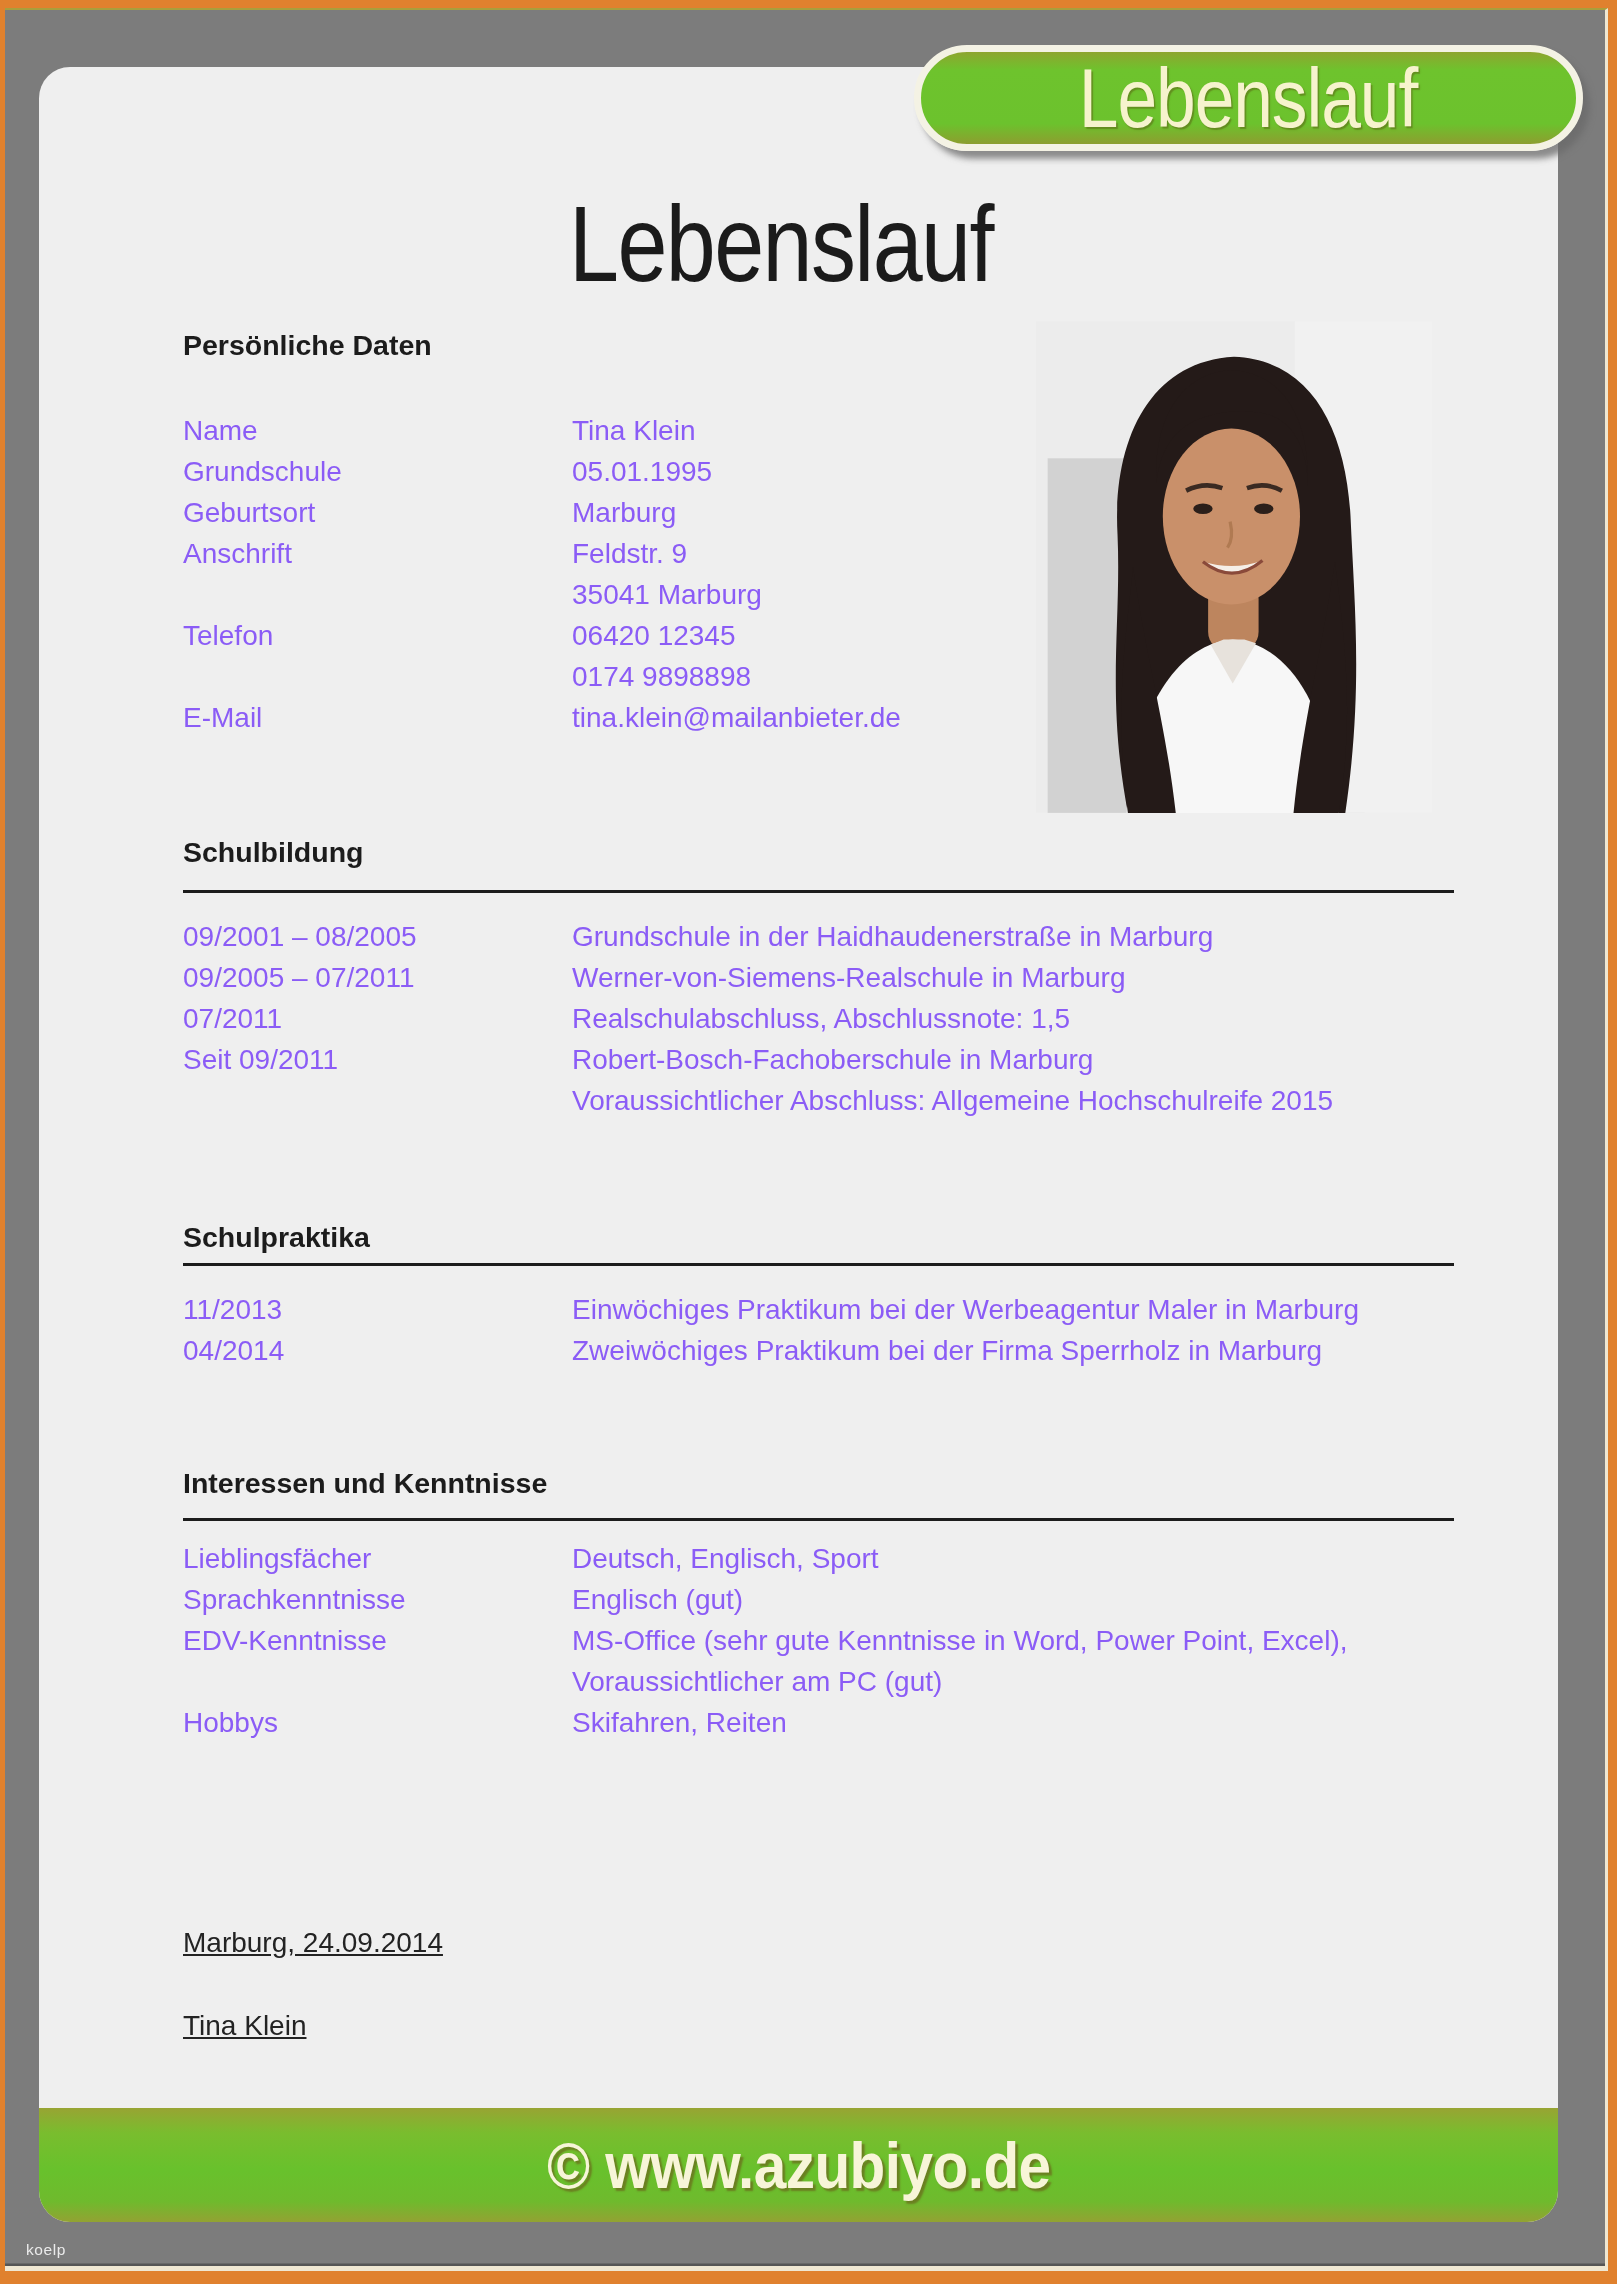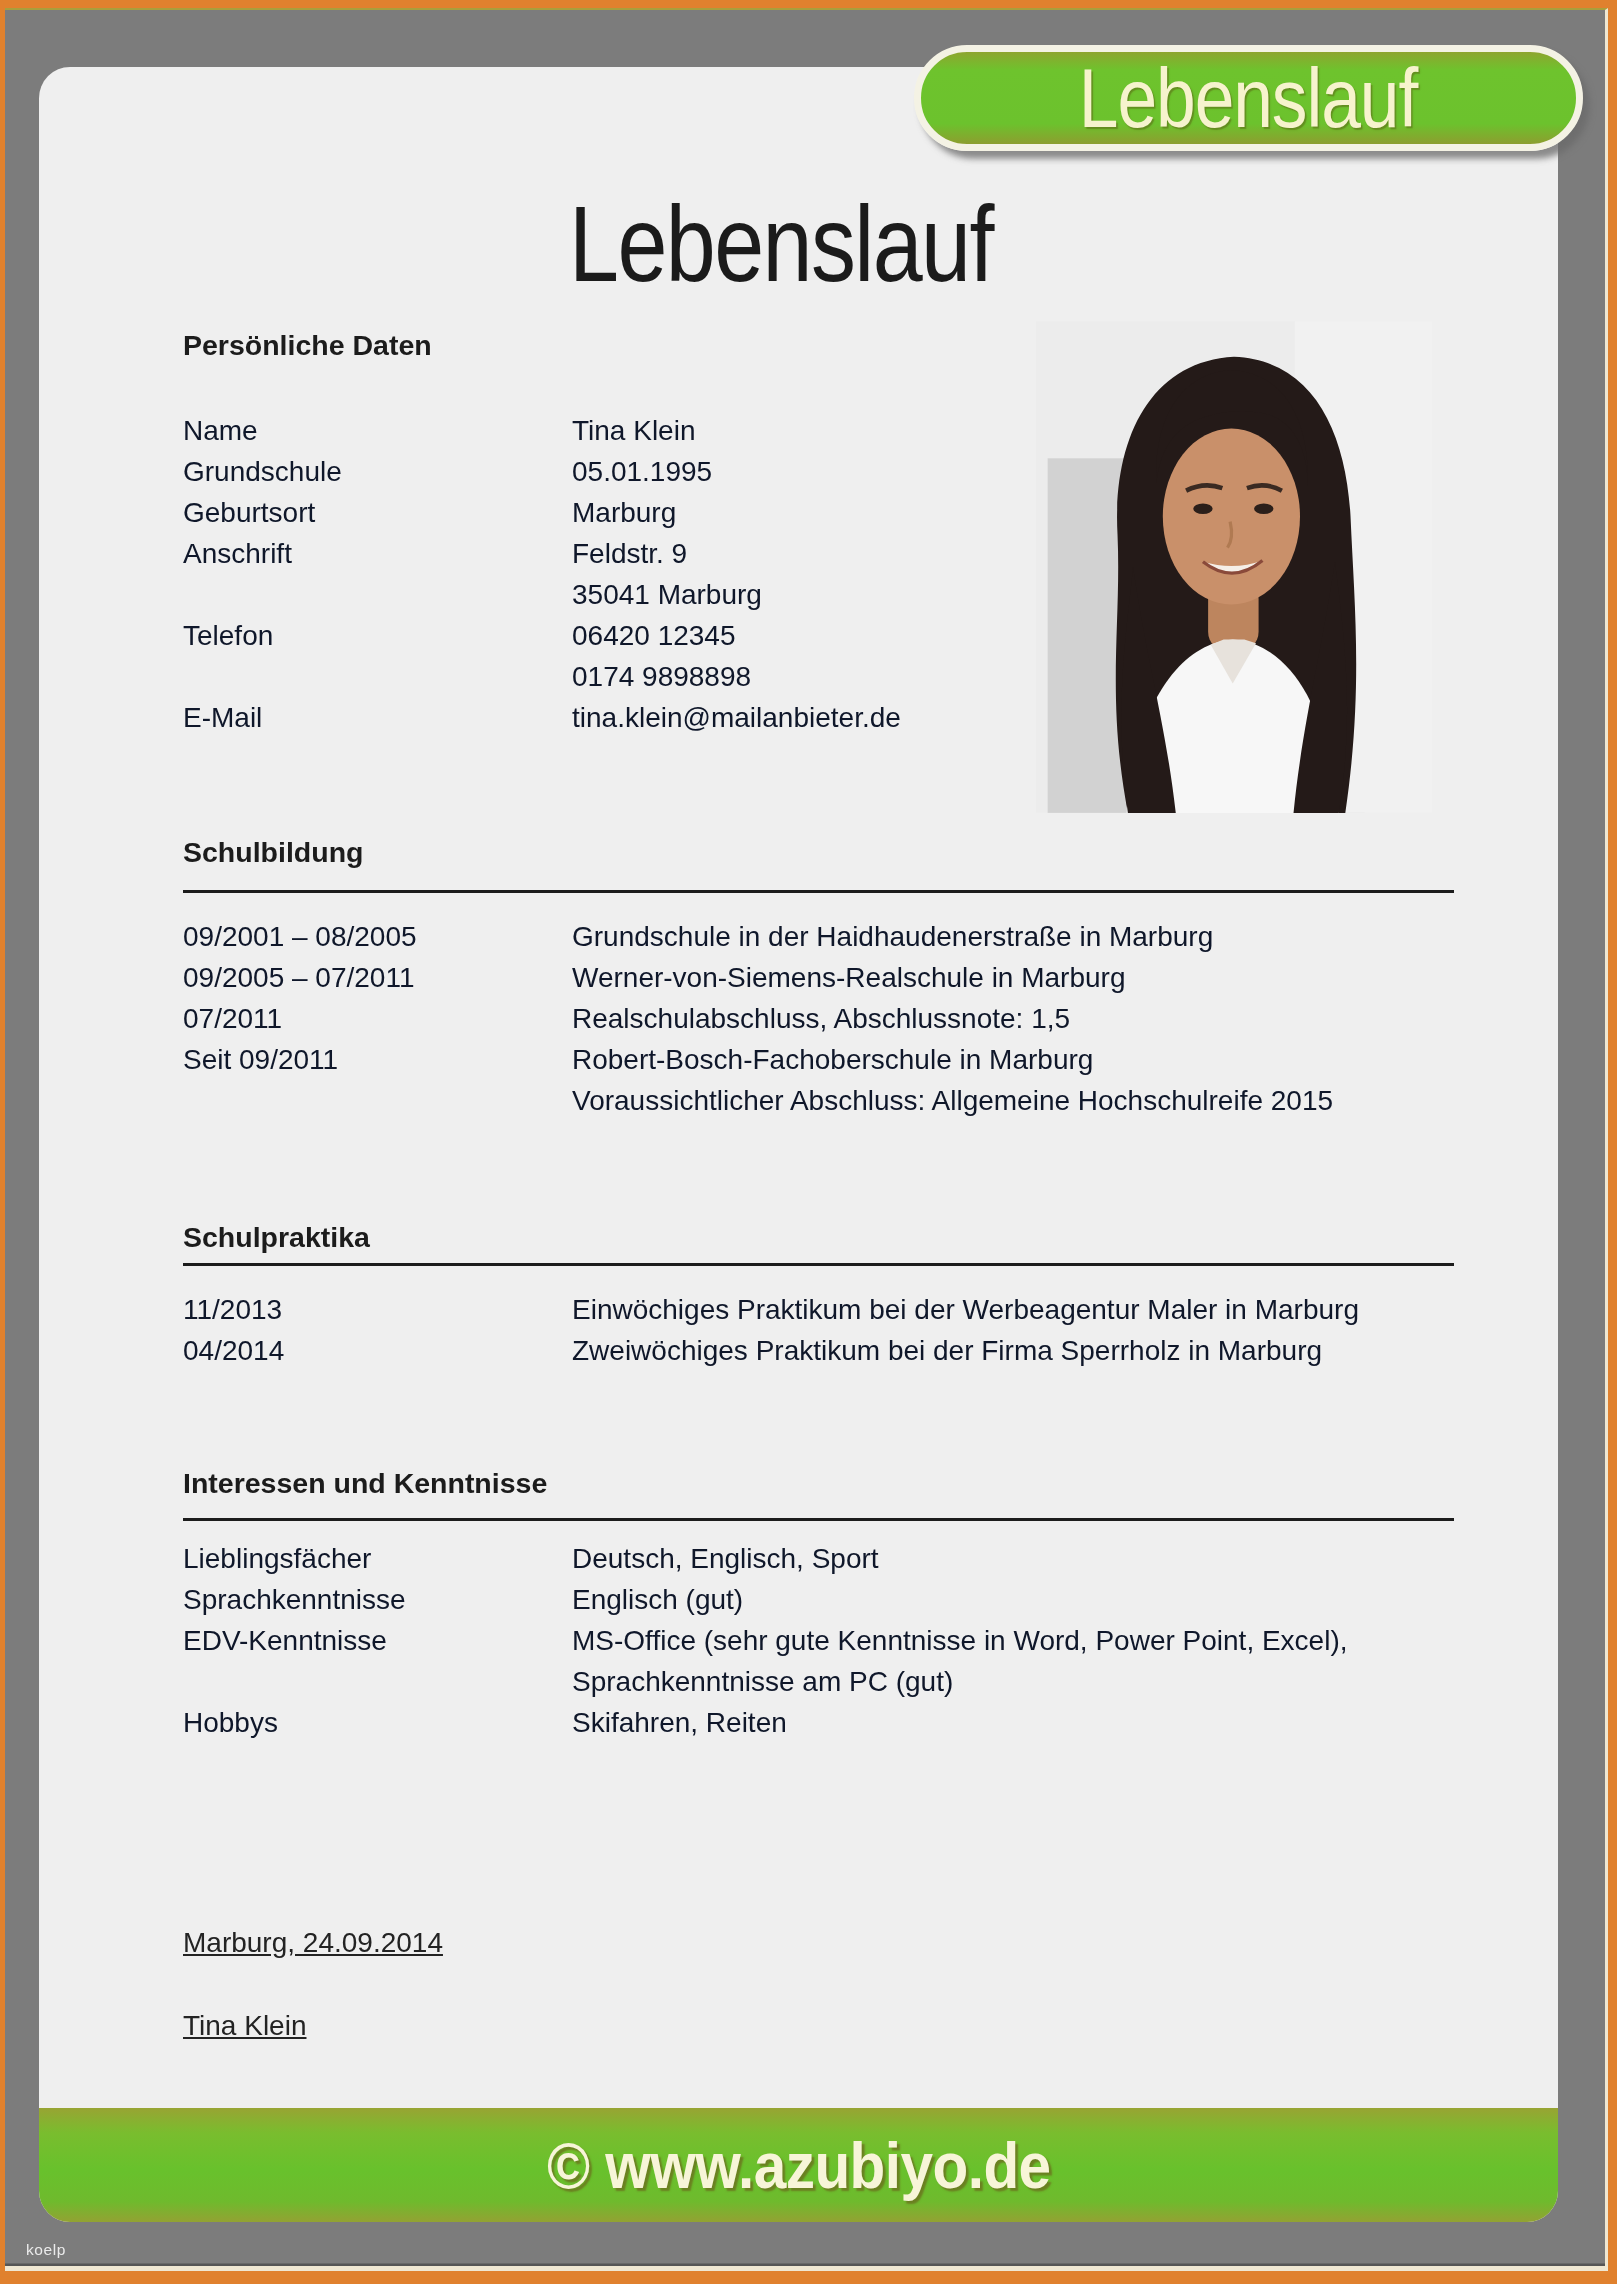--- a/index.html
+++ b/index.html
@@ -49,21 +49,21 @@
   
   .sec-heading{
     position:absolute;left:144px;width:1271px;
     font-size:28.5px;font-weight:bold;line-height:41px;color:#1c1c1c;white-space:nowrap;
   }
   .sep{
     position:absolute;left:144px;width:1271px;height:2.6px;background:#1c1c1c;
   }
   .rows{position:absolute;left:144px;width:1308px;}
   .row{display:grid;grid-template-columns:389px 1fr;}
-  .row span{font-size:28px;line-height:41px;white-space:nowrap;color:#0f172a;}
+  .row span{font-size:28px;line-height:41px;white-space:nowrap;color:#8b5cf6;}
   .sig{position:absolute;left:144px;font-size:28px;line-height:41px;color:#232323;white-space:nowrap;text-decoration:underline;}
   
   .footer-bar{
     position:absolute;left:0;bottom:0;width:100%;height:114px;
     border-radius:0 0 31px 31px;
     background:linear-gradient(180deg,#98a433 0%,#79bd2e 22%,#68c12c 55%,#6fba2d 82%,#93a233 100%);
     display:flex;align-items:center;justify-content:center;
   }
   .footer-text{
     font-size:65px;font-weight:bold;color:#f7f5d8;letter-spacing:-0.6px;
@@ -226,21 +226,21 @@
         <span>Englisch (gut)</span>
       </div>
 
       <div class="row">
         <span>EDV-Kenntnisse</span>
         <span>MS-Office (sehr gute Kenntnisse in Word, Power Point, Excel),</span>
       </div>
 
       <div class="row">
         <span></span>
-        <span>Sprachkenntnisse am PC (gut)</span>
+        <span>Voraussichtlicher am PC (gut)</span>
       </div>
 
       <div class="row">
         <span>Hobbys</span>
         <span>Skifahren, Reiten</span>
       </div>
     </div>
 
   <div class="sig" style="top:1855px">Marburg, 24.09.2014</div>
   <div class="sig" style="top:1938px">Tina Klein</div>

